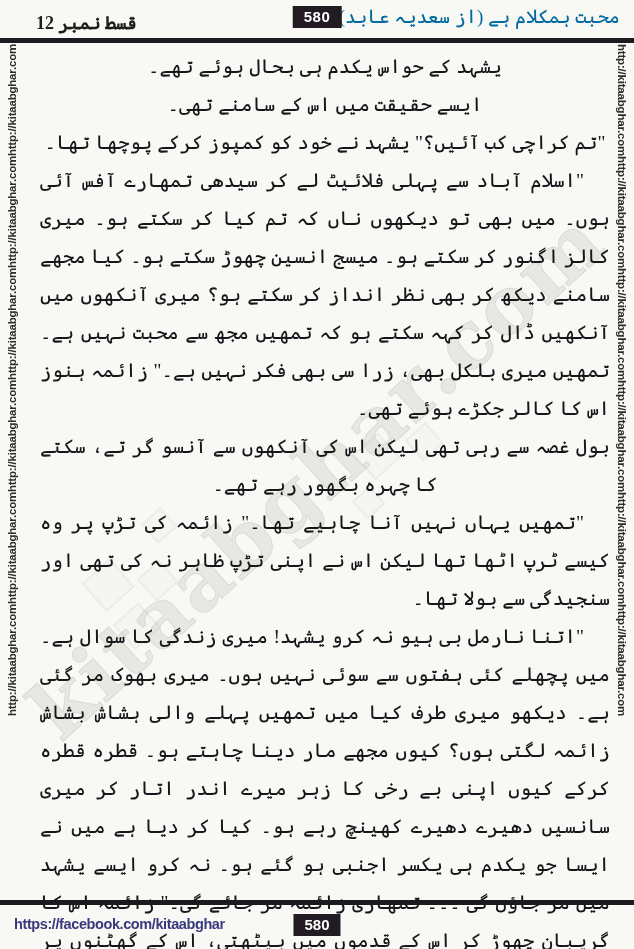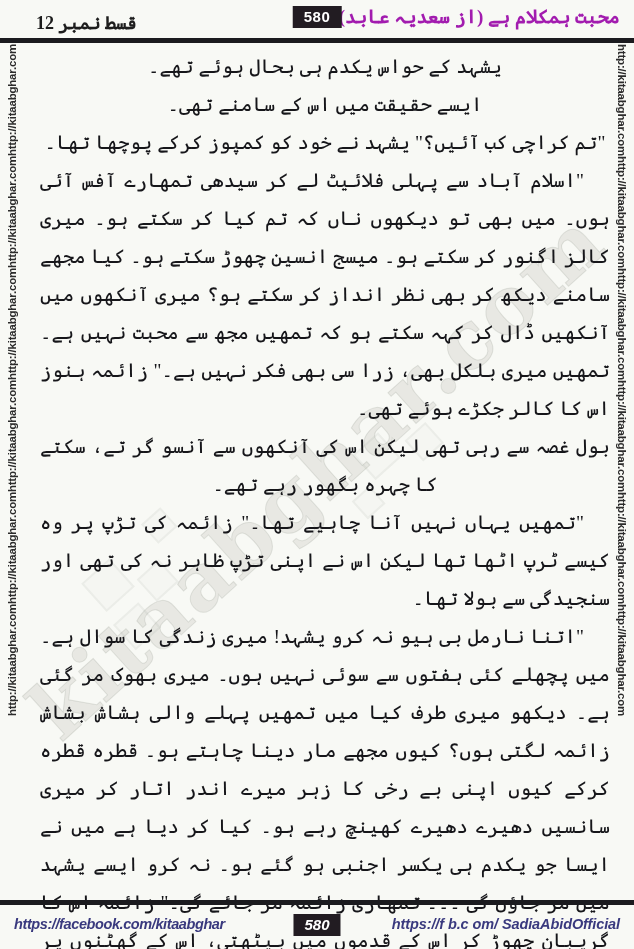--- a/index.html
+++ b/index.html
@@ -111,22 +111,22 @@
     height: 41px;
     z-index: 6;
   }
 
   .hdr-right {
     position: absolute;
     right: 14px;
     top: 5px;
     font-family: "Liberation Serif", serif;
     font-size: 19px;
-    font-weight: 700;
-    color: #a21caf;
+    font-weight: 400;
+    color: #0369a1;
     direction: rtl;
     white-space: nowrap;
   }
 
   .hdr-left {
     position: absolute;
     left: 36px;
     top: 6px;
     font-family: "Liberation Serif", serif;
     font-size: 18px;
@@ -201,21 +201,20 @@
     z-index: 6;
   }
 
   .footer {
     position: absolute;
     left: 0;
     right: 0;
     bottom: 0;
     height: 44px;
     z-index: 6;
-    font-style: italic;
   }
 
   .ft-left {
     position: absolute;
     left: 14px;
     top: 11px;
     font-family: "Liberation Sans", sans-serif;
     font-size: 14.5px;
     font-weight: 600;
     letter-spacing: -0.4px;
@@ -306,16 +305,15 @@
         <span class="wtext">http://kitaabghar.com</span>
         <span class="wtext">http://kitaabghar.com</span>
         <span class="wtext">http://kitaabghar.com</span>
       </div>
   </div>
 
   <div class="rule-bottom"></div>
   <div class="footer">
     <div class="ft-left">https://facebook.com/kitaabghar</div>
     <div class="ft-badge">580</div>
-    <div class="ft-right">https://f b.c om/ SadiaAbidOfficial</div>
   </div>
 
 </div>
 
 </body></html>

